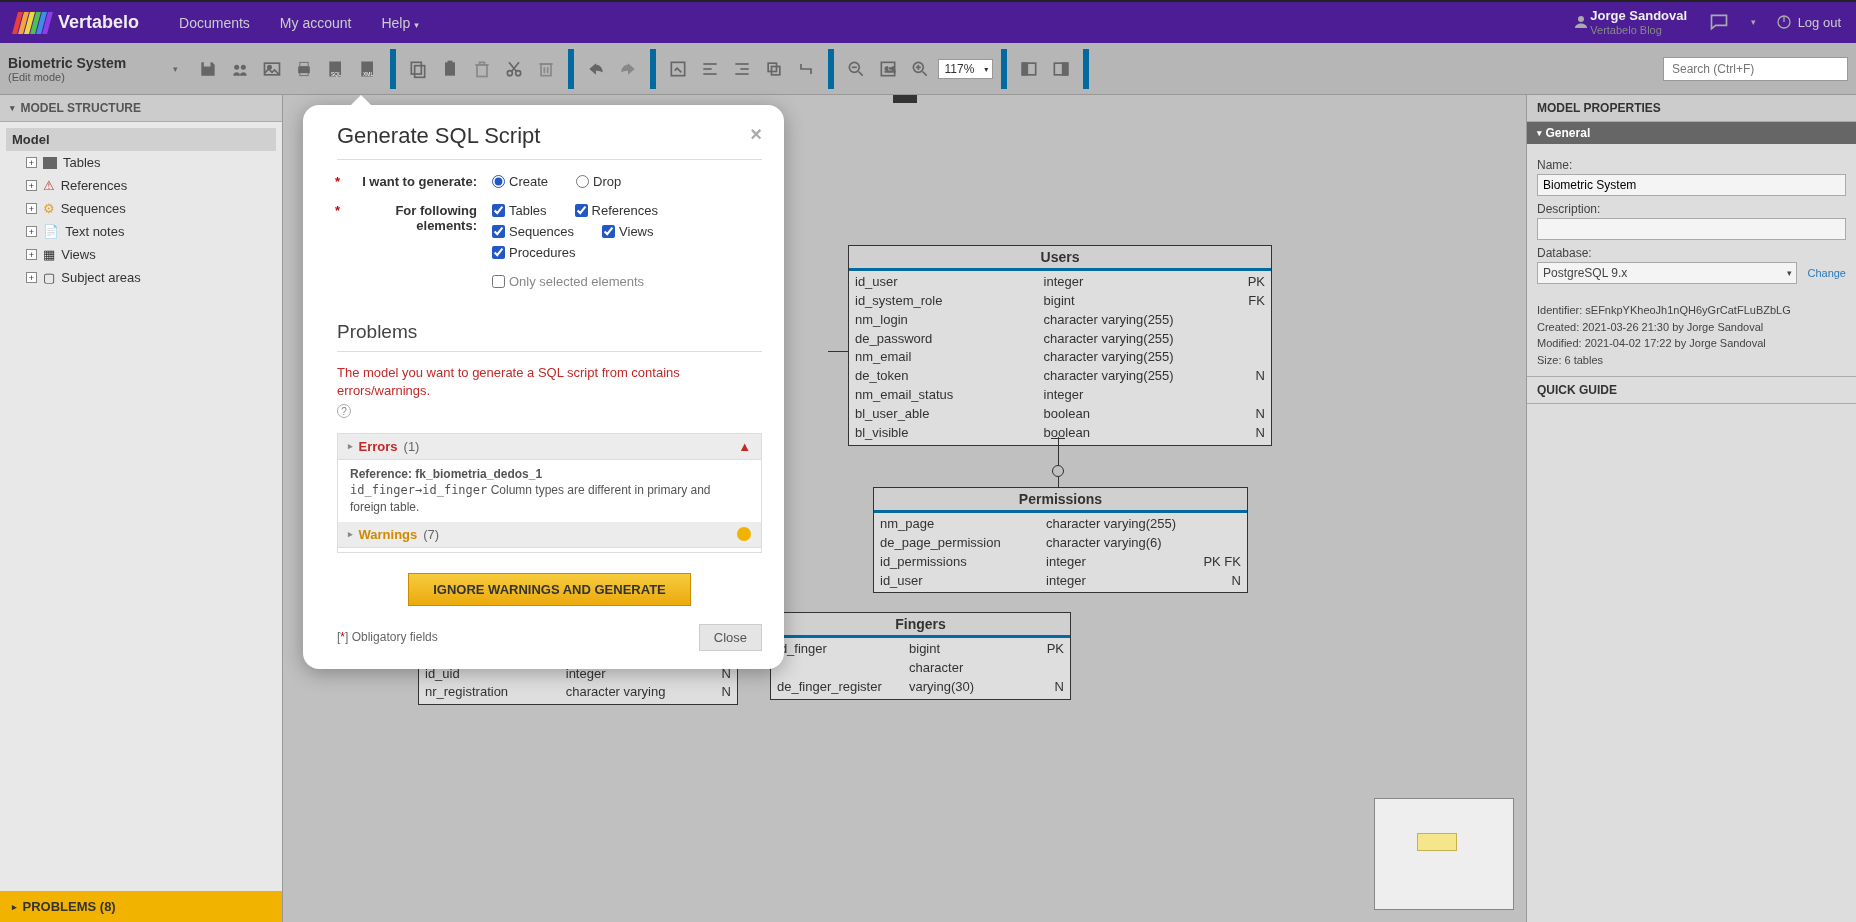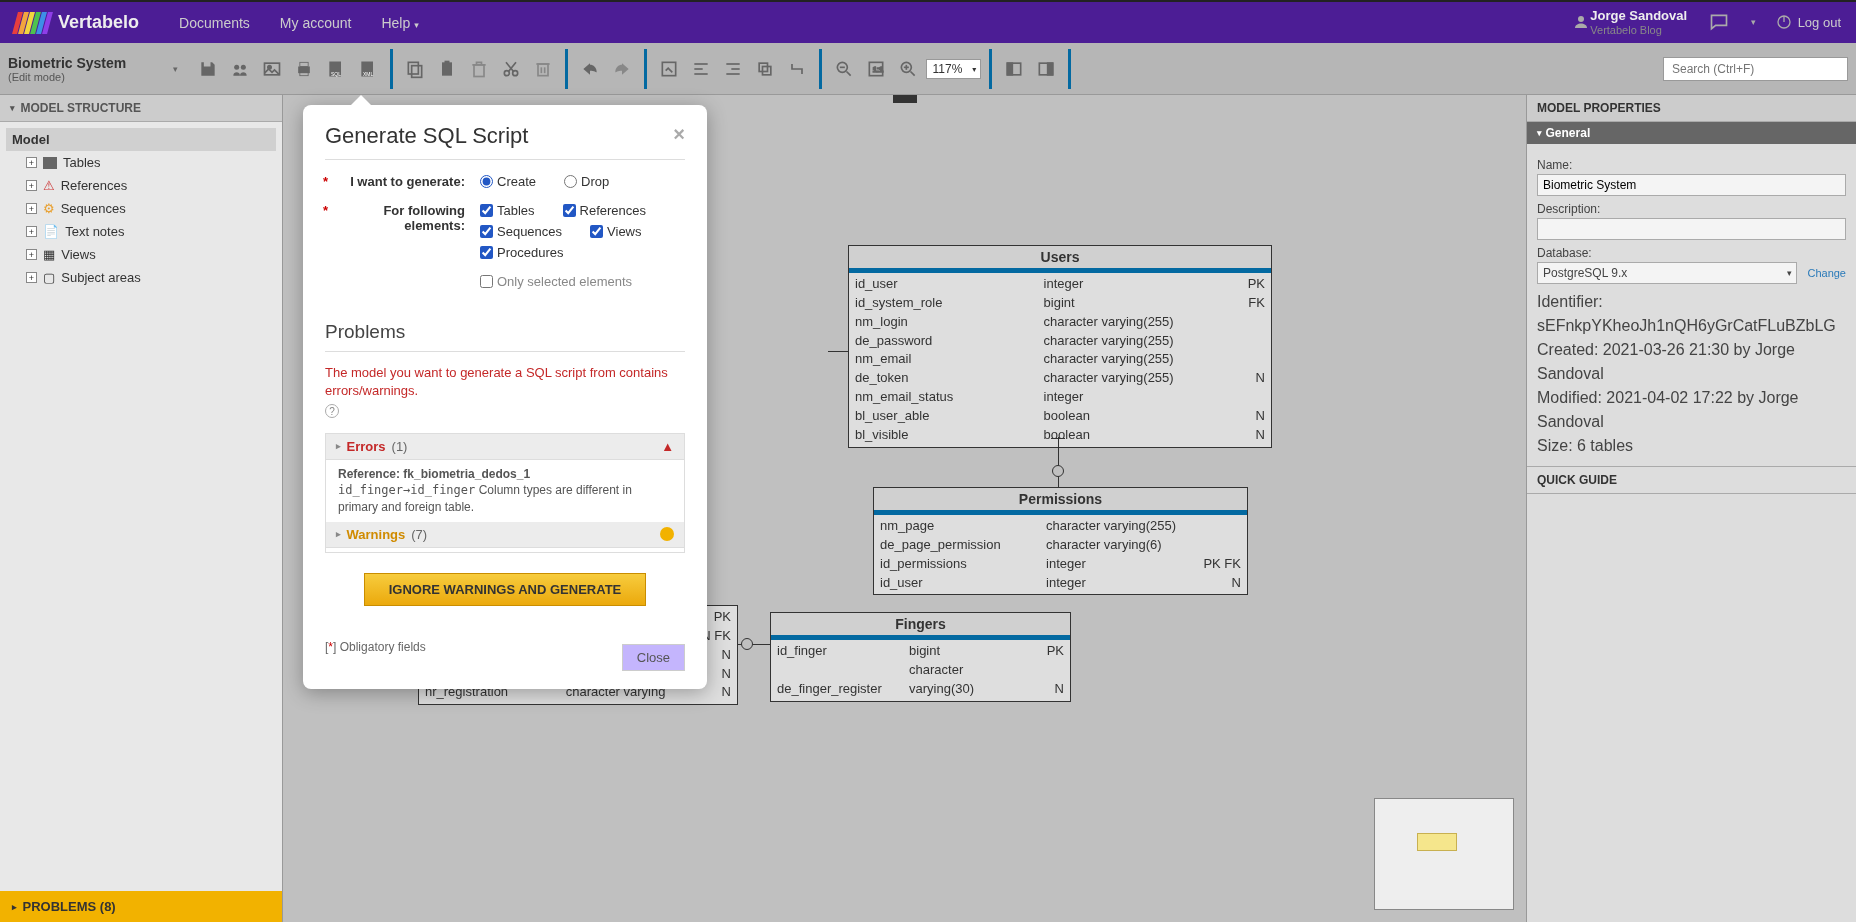--- a/index.html
+++ b/index.html
@@ -18,21 +18,21 @@
 .user-info { display: flex; flex-direction: column; line-height: 1.1; }
 .user-name { color: #eee; font-weight: bold; font-size: 13px; }
 .user-sub { color: #888; font-size: 11px; }
 .logout { display: flex; align-items: center; gap: 6px; color: #ccc; }
 
 
 .toolbar { background: #b6b6b6; height: 52px; display: flex; align-items: center; padding: 0 8px; border-bottom: 1px solid #999; }
 .doc-title { display: flex; flex-direction: column; margin-right: 15px; min-width: 150px; }
 .doc-title-main { font-weight: bold; font-size: 14px; }
 .doc-title-sub { font-size: 11px; color: #555; }
-.tb-group { display: flex; align-items: center; gap: 4px; padding: 0 8px; border-right: 3px solid #0369a1; height: 40px; }
+.tb-group { display: flex; align-items: center; gap: 4px; padding: 0 8px; border-right: 6px solid #0369a1; height: 40px; }
 .tb-btn { width: 28px; height: 28px; display: flex; align-items: center; justify-content: center; cursor: pointer; font-size: 16px; color: #555; }
 .tb-btn svg { width: 20px; height: 20px; }
 .zoom-select { background: #fff; border: 1px solid #999; padding: 2px 18px 2px 6px; font-size: 12px; position: relative; }
 .search-box { margin-left: auto; }
 .search-box input { width: 185px; padding: 4px 8px; border: 1px solid #999; font-size: 12px; }
 
 
 .main { display: flex; height: calc(922px - 43px - 52px); }
 
 
@@ -40,42 +40,42 @@
 .panel-header { background: #ccc; padding: 6px 10px; font-weight: bold; font-size: 12px; color: #555; display: flex; align-items: center; gap: 6px; border-bottom: 1px solid #aaa; }
 .tree { padding: 6px; flex: 1; overflow: auto; background: #e8e8e8; }
 .tree-root { font-weight: bold; padding: 4px 6px; background: #d0d0d0; }
 .tree-item { display: flex; align-items: center; gap: 6px; padding: 4px 6px 4px 20px; font-size: 13px; }
 .expand-box { width: 11px; height: 11px; border: 1px solid #888; display: flex; align-items: center; justify-content: center; font-size: 9px; background: #fff; }
 .problems-bar { background: #f2b200; padding: 8px 12px; font-weight: bold; font-size: 13px; color: #333; display: flex; align-items: center; gap: 6px; position: absolute; bottom: 0; left: 0; right: 0; }
 
 
 .canvas { flex: 1; background: #c0c0c0; position: relative; overflow: hidden; }
 .er-table { position: absolute; background: #dedede; border: 1px solid #333; }
-.er-title { background: #d0d0d0; text-align: center; font-weight: bold; padding: 3px; border-bottom: 5px solid #0369a1; font-size: 14px; }
+.er-title { background: #d0d0d0; text-align: center; font-weight: bold; padding: 3px; border-bottom: 3px solid #0369a1; font-size: 14px; }
 .er-body { padding: 2px 6px; }
 .er-row { display: flex; font-size: 13px; line-height: 1.45; align-items: flex-end; }
 .er-col1 { flex: 0 0 46%; }
 .er-col2 { flex: 0 0 42%; }
 .er-col3 { flex: 0 0 12%; text-align: right; }
 .minimap { position: absolute; bottom: 12px; right: 12px; width: 140px; height: 112px; background: #eee; border: 1px solid #888; }
 .minimap-rect { position: absolute; top: 34px; left: 42px; width: 40px; height: 18px; background: #f5e68c; border: 1px solid #c8b050; }
 
 
 .right-panel { width: 330px; background: #ddd; border-left: 1px solid #999; display: flex; flex-direction: column; }
 .prop-section { background: #666; color: #fff; padding: 4px 10px; font-size: 12px; font-weight: bold; display: flex; align-items: center; gap: 4px; }
 .prop-body { padding: 8px 10px; font-size: 12px; color: #444; }
 .prop-label { margin-top: 6px; margin-bottom: 2px; }
 .prop-input { width: 100%; padding: 3px 5px; border: 1px solid #aaa; background: #f4f4f4; font-size: 12px; }
 .prop-select { display: flex; align-items: center; gap: 10px; }
 .prop-select-box { flex: 1; padding: 3px 5px; border: 1px solid #aaa; background: #f4f4f4; display: flex; justify-content: space-between; align-items: center; }
 .change-link { color: #2a7ab9; font-size: 11px; cursor: pointer; }
-.prop-meta { margin-top: 6px; font-size: 16px; line-height: 1.5; }
-
-
-.dialog { position: absolute; top: 105px; left: 303px; width: 404px; background: #fff; box-shadow: 0 4px 20px rgba(0,0,0,0.3); border-radius: 8px; z-index: 100; }
+.prop-meta { margin-top: 18px; font-size: 11px; line-height: 1.5; }
+
+
+.dialog { position: absolute; top: 105px; left: 303px; width: 481px; background: #fff; box-shadow: 0 4px 20px rgba(0,0,0,0.3); border-radius: 16px; z-index: 100; padding-left: 12px; }
 .dialog-arrow { position: absolute; top: -10px; left: 48px; width: 0; height: 0; border-left: 10px solid transparent; border-right: 10px solid transparent; border-bottom: 10px solid #fff; }
 .dialog-inner { padding: 18px 22px; }
 .dialog-title { font-size: 22px; color: #333; padding-bottom: 10px; border-bottom: 1px solid #ddd; display: flex; justify-content: space-between; }
 .dialog-close { color: #aaa; font-size: 20px; cursor: pointer; font-weight: bold; }
 .form-row { display: flex; margin-top: 14px; font-size: 13px; }
 .form-label { width: 155px; text-align: right; padding-right: 15px; font-weight: bold; position: relative; }
 .req { color: #c00; position: absolute; left: -2px; }
 .form-ctrl { flex: 1; display: flex; flex-wrap: wrap; gap: 6px 28px; }
 .radio-opt, .check-opt { display: flex; align-items: center; gap: 4px; }
 .problems-title { font-size: 19px; color: #444; margin-top: 32px; padding-bottom: 8px; border-bottom: 1px solid #ddd; }
@@ -84,21 +84,21 @@
 .prob-header { background: #ececec; padding: 5px 10px; display: flex; align-items: center; gap: 6px; border-bottom: 1px solid #ddd; }
 .prob-header.err { color: #c42828; font-weight: bold; }
 .prob-header .count { color: #666; font-weight: normal; }
 .prob-detail { padding: 6px 12px; font-size: 12px; color: #555; line-height: 1.4; }
 .prob-detail code { font-family: monospace; }
 .prob-header.warn { color: #d08b00; font-weight: bold; }
 .warn-badge { width: 14px; height: 14px; background: #f2b200; border-radius: 50%; margin-left: auto; }
 .err-badge { margin-left: auto; color: #c42828; }
 .gen-btn { display: block; margin: 20px auto 0; background: linear-gradient(#f7cc3e, #eba90c); border: 1px solid #c98d00; padding: 8px 24px; font-weight: bold; font-size: 13px; color: #333; cursor: pointer; }
 .dialog-footer { margin-top: 18px; display: flex; justify-content: space-between; align-items: center; font-size: 12px; color: #666; }
-.close-btn { background: #c4b5fd; border: 1px solid #ccc; padding: 5px 14px; cursor: pointer; font-size: 13px; color: #555; margin-top: 20px; }
+.close-btn { background: #e5e5e5; border: 1px solid #ccc; padding: 5px 14px; cursor: pointer; font-size: 13px; color: #555; }
 .oblig-star { color: #c00; }
 
 
 .rel-line { position: absolute; background: #333; }
 
 input[type=radio], input[type=checkbox] { accent-color: #2257c4; }
 </style>
 </head>
 <body>
 

